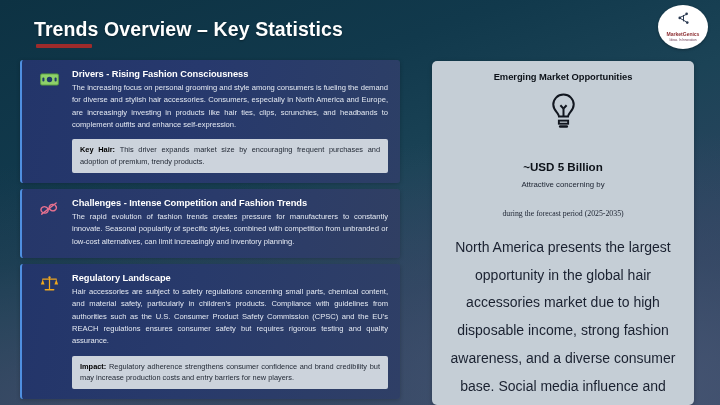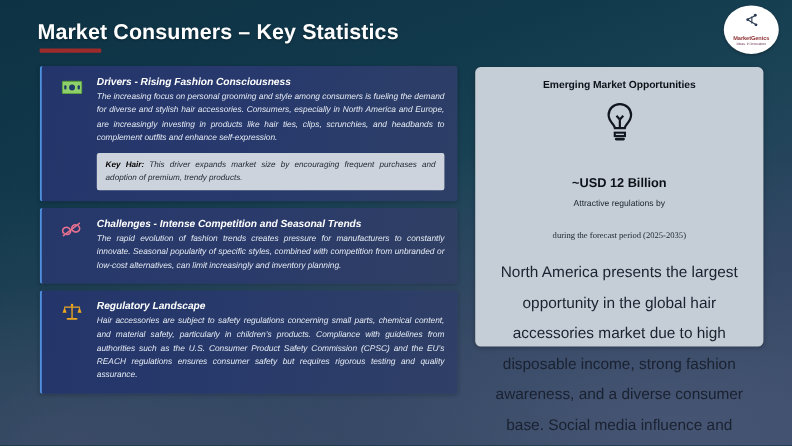--- a/index.html
+++ b/index.html
@@ -70,24 +70,23 @@
     font-size: 3.2px;
     color: #6d3b55;
     letter-spacing: -0.05px;
     white-space: nowrap;
     margin-top: 0.5px;
   }
 
   
   .left-col {
     position: absolute;
-    left: 36px;
+    left: 20px;
     top: 60px;
     width: 380px;
-    font-style: italic;
   }
   .card {
     position: relative;
     background: linear-gradient(100deg, #23356a 0%, #27396d 45%, #2d3f66 100%);
     border-left: 2.5px solid #4f8fe0;
     border-radius: 3px;
     padding: 9px 12px 10px 22px;
     margin-bottom: 6px;
     box-shadow: 0 1px 4px rgba(0,0,0,0.22);
   }
@@ -133,21 +132,21 @@
     text-align: justify;
   }
   .callout b { color: #000000; }
 
   
   .right-panel {
     position: absolute;
     left: 432px;
     top: 61px;
     width: 262px;
-    height: 254px;
+    height: 344px;
     background: #c5ced6;
     border-radius: 5px;
     box-shadow: 0 1px 4px rgba(0,0,0,0.25);
     box-sizing: border-box;
     padding: 10px 14px 8px 14px;
     color: #11161f;
     text-align: center;
   }
   .panel-title {
     font-size: 9.4px;
@@ -189,21 +188,21 @@
     line-height: 1.98;
     color: #1a2130;
     text-align: center;
   }
 </style>
 </head>
 <body>
 
 <div id="slide">
 
-  <div class="page-title">Market Consumers – Key Statistics</div>
+  <div class="page-title">Trends Overview – Key Statistics</div>
   <div class="title-rule"></div>
 
   <div class="logo-badge">
     <span class="logo-mark">
       <svg width="15" height="15" viewBox="0 0 24 24" fill="none" stroke="#2a3a52" stroke-width="1.6" stroke-linecap="round">
         <circle cx="17" cy="4.5" r="2.1" fill="#2a3a52" stroke="none"></circle>
         <circle cx="6" cy="11" r="2.1" fill="#2a3a52" stroke="none"></circle>
         <circle cx="18" cy="18.5" r="2.1" fill="#2a3a52" stroke="none"></circle>
         <line x1="15.4" y1="6" x2="7.4" y2="9.8"></line>
         <line x1="7.6" y1="12.2" x2="16.5" y2="17.4"></line>
@@ -234,55 +233,56 @@
 
     <div class="card c2">
       <span class="card-icon">
         <svg width="20" height="17" viewBox="0 0 24 20" fill="none" stroke="#e8718f" stroke-width="1.7" stroke-linecap="round">
           <path d="M4 14.5c-2.4-1.6-2.2-4.8 0.4-6.2 2.6-1.4 6.2 0.2 6.6 3.1 0.4 2.6-2 4.6-4.4 4.1"></path>
           <path d="M19.4 6.2c2.3 1.7 2 4.9-0.7 6.2-2.7 1.3-6.2-0.5-6.4-3.4-0.2-2.6 2.3-4.5 4.7-3.8"></path>
           <line x1="3.2" y1="16.8" x2="20.6" y2="3.4"></line>
         </svg>
       </span>
       <div class="card-body">
-        <div class="card-title">Challenges - Intense Competition and Seasonal Trends</div>
+        <div class="card-title">Challenges - Intense Competition and Fashion Trends</div>
         <div class="card-text">The rapid evolution of fashion trends creates pressure for manufacturers to constantly innovate. Seasonal popularity of specific styles, combined with competition from unbranded or low-cost alternatives, can limit increasingly and inventory planning.</div>
       </div>
     </div>
 
     <div class="card c3">
       <span class="card-icon">
         <svg width="19" height="17" viewBox="0 0 24 22" fill="none" stroke="#f0a81e" stroke-width="1.6" stroke-linecap="round">
           <line x1="12" y1="3" x2="12" y2="18.6"></line>
           <line x1="3.2" y1="5.4" x2="20.8" y2="5.4"></line>
           <circle cx="12" cy="3" r="1.5" fill="#f0a81e" stroke="none"></circle>
           <line x1="6.6" y1="19.2" x2="17.4" y2="19.2" stroke-width="2"></line>
           <path d="M3.2 5.4 L0.8 12.2 H5.6 Z" fill="#f0a81e" stroke="none"></path>
           <path d="M20.8 5.4 L18.4 12.2 H23.2 Z" fill="#f0a81e" stroke="none"></path>
         </svg>
       </span>
       <div class="card-body">
         <div class="card-title">Regulatory Landscape</div>
         <div class="card-text">Hair accessories are subject to safety regulations concerning small parts, chemical content, and material safety, particularly in children’s products. Compliance with guidelines from authorities such as the U.S. Consumer Product Safety Commission (CPSC) and the EU’s REACH regulations ensures consumer safety but requires rigorous testing and quality assurance.</div>
+        <div class="callout"><b>Impact:</b><span> Regulatory adherence strengthens consumer confidence and brand credibility but may increase production costs and entry barriers for new players.</span></div>
       </div>
     </div>
 
   </div>
 
   <div class="right-panel">
     <div class="panel-title">Emerging Market Opportunities</div>
     <div class="bulb-wrap">
       <svg width="33" height="38" viewBox="0 0 26 32" fill="none" stroke="#11161f" stroke-width="1.7">
         <path d="M13 2.2c-5.1 0-8.6 3.9-8.6 8.4 0 3.3 1.9 5.3 3.3 7 0.9 1.1 1.4 1.8 1.5 3h7.6c0.1-1.2 0.6-1.9 1.5-3 1.4-1.7 3.3-3.7 3.3-7 0-4.5-3.5-8.4-8.6-8.4z"></path>
         <line x1="13" y1="14" x2="13" y2="20.6"></line>
         <line x1="13" y1="14" x2="10.4" y2="11.2"></line>
         <line x1="13" y1="14" x2="15.6" y2="11.2"></line>
         <rect x="9.1" y="24.1" width="7.8" height="2.6" stroke-width="1.6"></rect>
         <line x1="10.2" y1="29" x2="15.8" y2="29" stroke-width="2.1" stroke-linecap="round"></line>
       </svg>
     </div>
-    <div class="panel-stat">~USD 12 Billion</div>
-    <div class="panel-sub">Attractive regulations by</div>
+    <div class="panel-stat">~USD 5 Billion</div>
+    <div class="panel-sub">Attractive concerning by</div>
     <div class="panel-period">during the forecast period (2025-2035)</div>
     <div class="panel-para">North America presents the largest opportunity in the global hair accessories market due to high disposable income, strong fashion awareness, and a diverse consumer base. Social media influence and celebrity endorsements drive frequent adoption of trendy and personalized accessories. Retailers like Goody and H&amp;M have expanded product lines regionally, leveraging online and offline channels to capture consumer demand, reinforcing North America as the most lucrative market globally.</div>
   </div>
 
 </div>
 
 </body></html>

